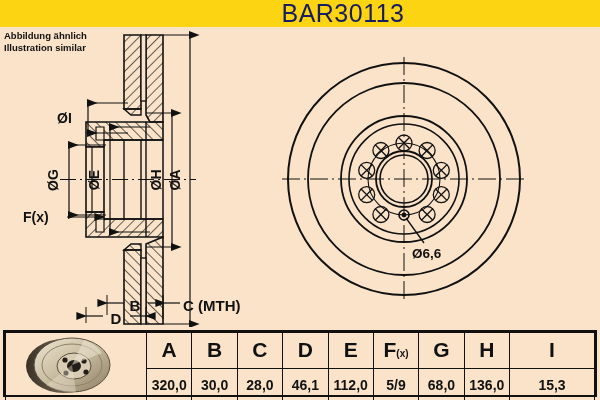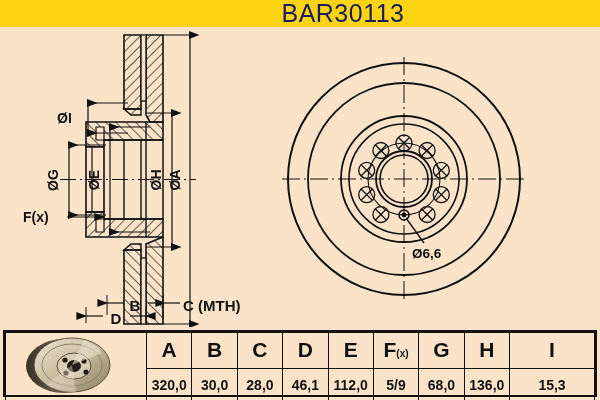--- a/index.html
+++ b/index.html
@@ -59,20 +59,24 @@
   td.fx .sub{font-size:10px;}
 </style>
 </head>
 <body>
 
 <div id="root">
 
   <div class="title-band"></div>
   <div class="title-text">BAR30113</div>
 
+  <div class="note">
+    <div>Abbildung ähnlich</div>
+    <div>Illustration similar</div>
+  </div>
 
   <svg class="draw" viewBox="0 0 600 300">
     <defs>
       <pattern id="hatchA" width="7" height="7" patternTransform="rotate(45)" patternUnits="userSpaceOnUse">
         <line x1="0" y1="0" x2="0" y2="7" stroke="#111" stroke-width="1.3"></line>
       </pattern>
       <pattern id="hatchB" width="7" height="7" patternTransform="rotate(-45)" patternUnits="userSpaceOnUse">
         <line x1="0" y1="0" x2="0" y2="7" stroke="#111" stroke-width="1.3"></line>
       </pattern>
       <marker id="arrUp" markerWidth="8" markerHeight="9" refX="4" refY="8" orient="auto">

